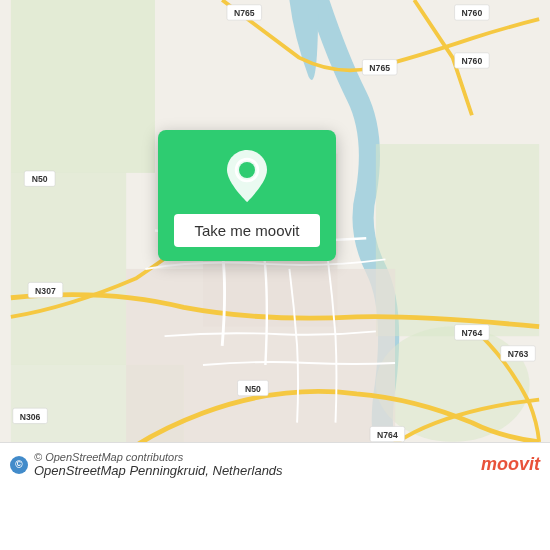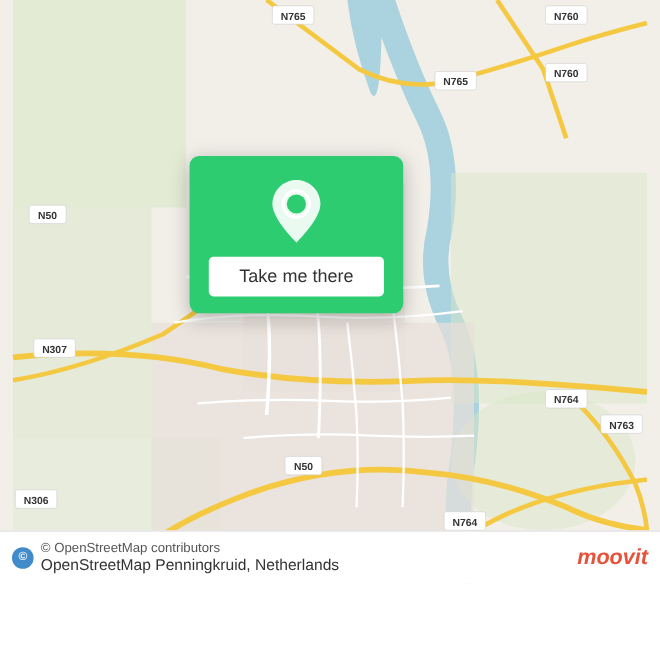--- a/index.html
+++ b/index.html
@@ -219,27 +219,27 @@
       <svg width="46" height="56" viewBox="0 0 46 56" xmlns="http://www.w3.org/2000/svg">
 
         <path d="M23 2 C12 2 3 11 3 22 C3 35 23 54 23 54 C23 54 43 35 43 22 C43 11 34 2 23 2 Z" fill="white" opacity="0.9"></path>
 
         <circle cx="23" cy="22" r="8" fill="#2ecc71"></circle>
 
         <circle cx="23" cy="22" r="11" fill="none" stroke="white" stroke-width="2.5"></circle>
       </svg>
     </div>
 
-    <button id="take-me-there-btn">Take me there</button>
+    <button id="take-me-there-btn">Take me moovit</button>
   </div>
 
   <div id="bottom-bar">
     <div id="bottom-left">
       <div id="osm-logo">©</div>
-      <div style="display:flex; flex-direction:column;">
+      <div style="display:flex; flex-direction:column;font-style:italic;">
         <span id="attribution-text">© OpenStreetMap contributors</span>
         <span id="location-label">OpenStreetMap Penningkruid, Netherlands</span>
       </div>
     </div>
 
     <div id="moovit-logo">
       <span id="moovit-text">moovit</span>
     </div>
   </div>
 </div>

